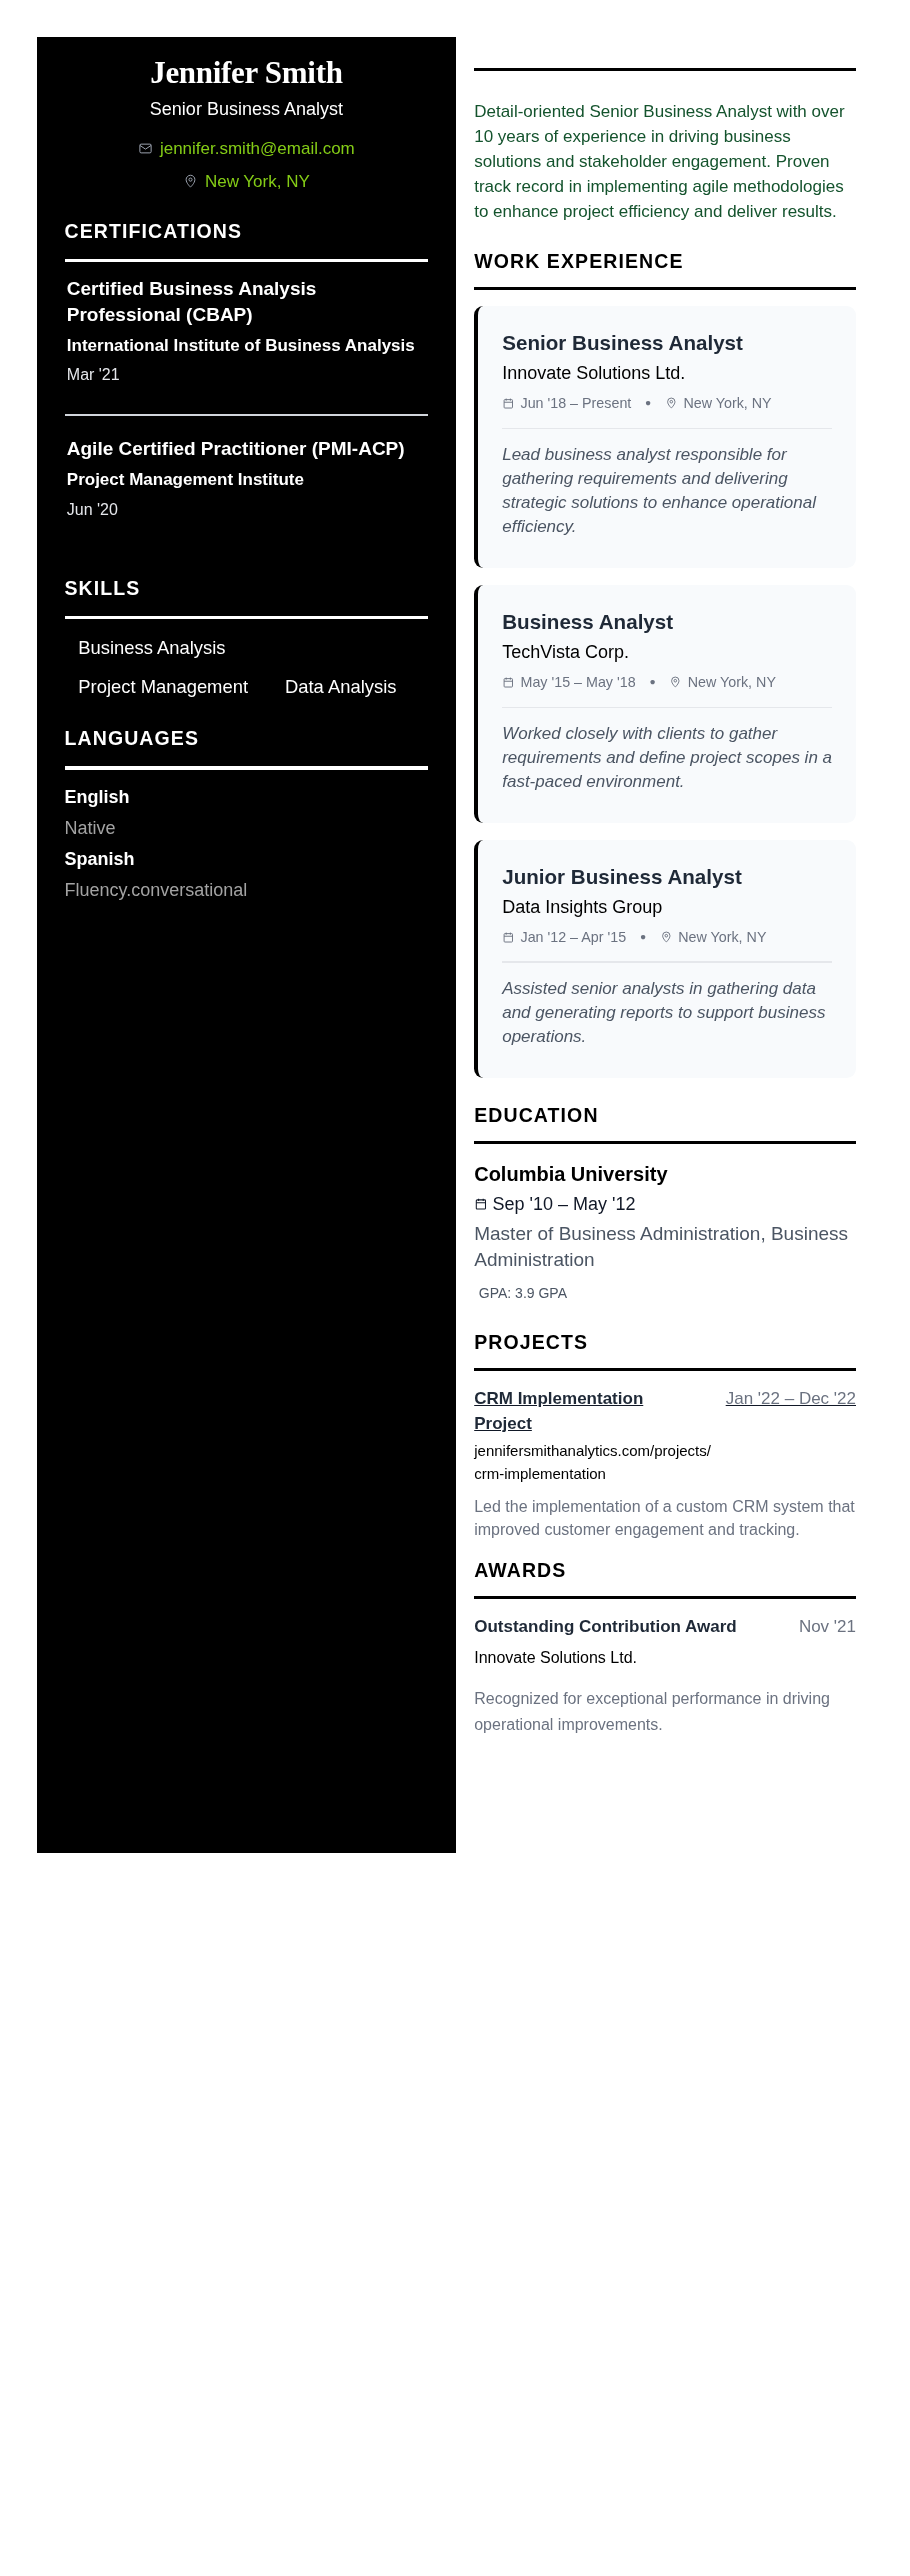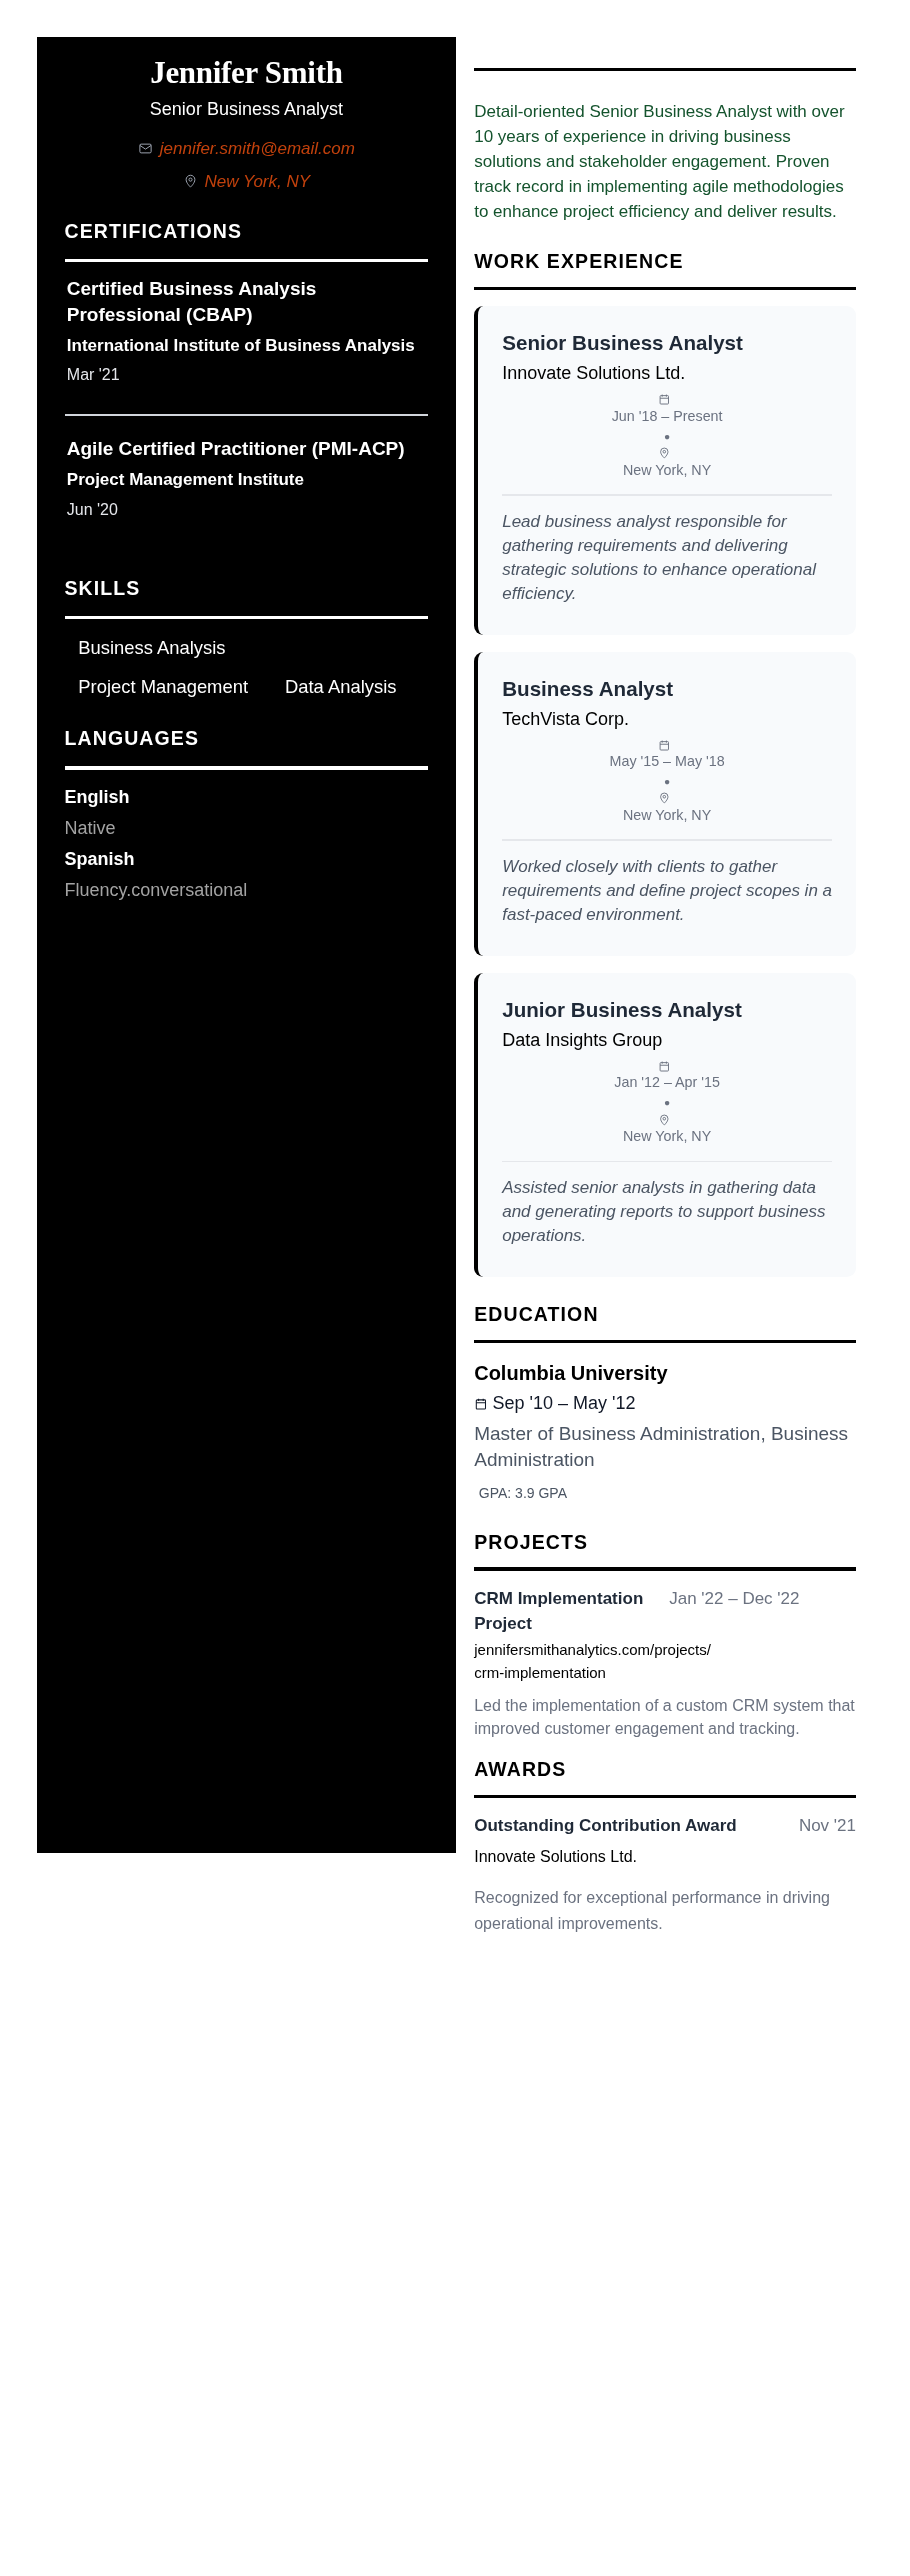--- a/index.html
+++ b/index.html
@@ -6,21 +6,21 @@
     html, body { width: 911px; height: 2576px; background: #ffffff; }
     body { font-family: "Liberation Sans", "DejaVu Sans", sans-serif; color: #111827; position: relative; }
 
     .page { position: absolute; left: 37px; top: 37px; width: 819px; display: flex; align-items: flex-start; }
 
     
     .sidebar { width: 419px; min-height: 1816px; background: #000000; color: #ffffff; padding: 17px 27.5px 23px 27.5px; }
     .name { font-family: "Liberation Serif", "DejaVu Serif", serif; font-weight: 700; font-size: 31px; text-align: center; line-height: 37px; letter-spacing: -0.3px; }
     .role { text-align: center; font-size: 18px; margin-top: 6.9px; line-height: 23px; }
     .contact { margin-top: 11.5px; }
-    .contact-row { display: flex; justify-content: center; align-items: center; gap: 6.9px; font-size: 17px; line-height: 23px; height: 33px; color: #c2410c; font-style: italic; }
+    .contact-row { display: flex; justify-content: center; align-items: center; gap: 6.9px; font-size: 17px; line-height: 23px; height: 33px; color: #84cc16; }
     .contact-row svg { width: 15px; height: 15px; flex: none; }
 
     .side-section { margin-top: 20.6px; }
     .side-h { font-size: 19.5px; font-weight: 700; letter-spacing: 1.1px; line-height: 25px; }
     .side-rule { height: 3.4px; background: #ffffff; margin-top: 15px; }
 
     .cert { padding: 0 2.3px; }
     .cert-title { font-size: 19px; font-weight: 700; line-height: 26px; margin-top: 13.8px; }
     .cert-issuer { font-size: 17px; font-weight: 700; line-height: 25px; margin-top: 4.6px; }
     .cert-date { font-size: 16px; color: #e5e7eb; line-height: 23px; margin-top: 5.7px; }
@@ -41,33 +41,33 @@
     .main-rule { height: 3.4px; background: #000000; margin-top: 12.6px; }
     .main-section { margin-top: 25px; }
     .main-section:first-child { margin-top: 0; }
 
     .summary { font-size: 17px; line-height: 25px; color: #14532d; margin-top: 28px; }
 
     .job { background: #f8fafc; border-left: 4px solid #000000; border-radius: 9.2px; padding: 23px 24px 29px 24px; margin-top: 16px; }
     .job + .job { margin-top: 17px; }
     .job-title { font-size: 20.6px; font-weight: 700; color: #1f2937; line-height: 27.5px; }
     .job-company { font-size: 18px; color: #000000; line-height: 25px; margin-top: 4.6px; }
-    .job-meta { display: flex; align-items: center; font-size: 14.3px; color: #6b7280; line-height: 20.6px; margin-top: 6.9px; flex-direction: column; }
+    .job-meta { display: flex; align-items: center; font-size: 14.3px; color: #6b7280; line-height: 20.6px; margin-top: 6.9px; }
     .job-meta svg { width: 12.6px; height: 12.6px; margin-right: 5.7px; }
     .dot { margin: 0 13.8px; font-size: 10.3px; }
     .job-divider { height: 1.7px; background: #e5e7eb; margin-top: 13.8px; width: 100%; }
     .job-desc { font-size: 17px; line-height: 24px; color: #4b5563; margin-top: 13.8px; font-style: italic; }
 
     .edu-school { font-size: 20px; font-weight: 700; color: #000000; line-height: 27.5px; margin-top: 17px; }
     .edu-date { display: flex; align-items: center; font-size: 18px; color: #111827; line-height: 25px; margin-top: 3.4px; }
     .edu-date svg { width: 13.8px; height: 13.8px; margin-right: 4.6px; }
     .edu-degree { font-size: 19px; color: #4b5563; line-height: 26px; margin-top: 4.6px; }
     .edu-gpa { font-size: 14px; color: #4b5563; line-height: 24px; margin-top: 8px; padding-left: 4.6px; }
 
-    .proj-head { display: flex; align-items: flex-start; margin-top: 15px; }
+    .proj-head { display: flex; justify-content: space-between; align-items: flex-start; margin-top: 15px; text-decoration: underline; }
     .proj-title { font-size: 17px; font-weight: 700; color: #1f2937; line-height: 25px; width: 195px; }
     .proj-date { font-size: 17px; color: #6b7280; line-height: 25px; }
     .proj-link { font-size: 15px; color: #000000; line-height: 23px; width: 241px; word-break: break-all; margin-top: 2.3px; }
     .proj-desc { font-size: 16px; color: #6b7280; line-height: 23px; margin-top: 10.3px; }
 
     .award-head { display: flex; justify-content: space-between; align-items: flex-start; margin-top: 15px; }
     .award-title { font-size: 17px; font-weight: 700; color: #1f2937; line-height: 25px; }
     .award-date { font-size: 17px; color: #6b7280; line-height: 25px; }
     .award-org { font-size: 16px; color: #000000; line-height: 23px; margin-top: 6.9px; }
     .award-desc { font-size: 16px; color: #6b7280; line-height: 26px; margin-top: 17px; }

